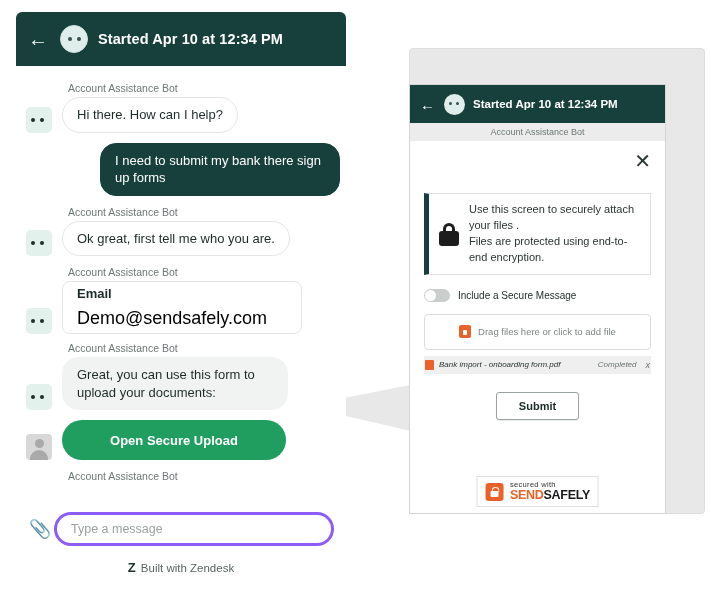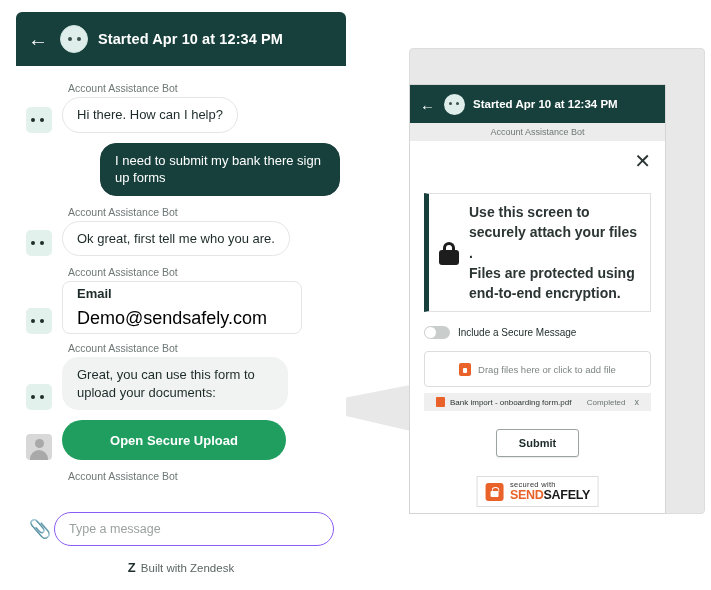--- a/index.html
+++ b/index.html
@@ -193,21 +193,21 @@
     width: 26px;
     color: #7b8584;
     font-size: 18px;
     text-align: center;
     cursor: pointer;
     transform: rotate(0deg);
   }
   .composer-input {
     flex: 1;
     height: 34px;
-    border: 1px solid #8b5cf6;
+    border: 3px solid #8b5cf6;
     border-radius: 18px;
     padding: 0 14px;
     font-size: 12.5px;
     color: #8a9290;
     outline: none;
     font-family: "Liberation Sans", sans-serif;
     background: #fff;
   }
   .composer-input::placeholder { color: #9aa2a0; }
 
@@ -350,24 +350,23 @@
   }
   .lock-icon .shackle {
     position: absolute;
     top: 1px; left: 4px;
     width: 12px; height: 12px;
     border: 3px solid #1d1d1d;
     border-bottom: none;
     border-radius: 7px 7px 0 0;
   }
   .notice-text {
-    font-size: 14px;
+    font-size: 11px;
     color: #2b3533;
     line-height: 1.45;
-    font-weight: bold;
   }
   .toggle-row {
     margin-top: 14px;
     display: flex;
     align-items: center;
     gap: 8px;
   }
   .toggle {
     width: 26px; height: 13px;
     border-radius: 7px;
@@ -412,22 +411,23 @@
     border-radius: 1px;
   }
   .dz-text { font-size: 9.5px; color: #7c8583; }
 
   .file-row {
     margin-top: 6px;
     height: 18px;
     background: #efefef;
     display: flex;
     align-items: center;
-    padding: 0 12px;
+    padding: 0 1px;
     gap: 5px;
+    font-style: italic;
   }
   .file-icon {
     width: 9px; height: 10px;
     background: #e8622a;
     border-radius: 1px;
     flex: 0 0 auto;
   }
   .file-name { font-size: 8px; color: #2b3533; flex: 1; }
   .file-status { font-size: 8px; color: #6a7372; }
   .file-remove { font-size: 9px; color: #6a7372; cursor: pointer; padding-left: 4px; }

